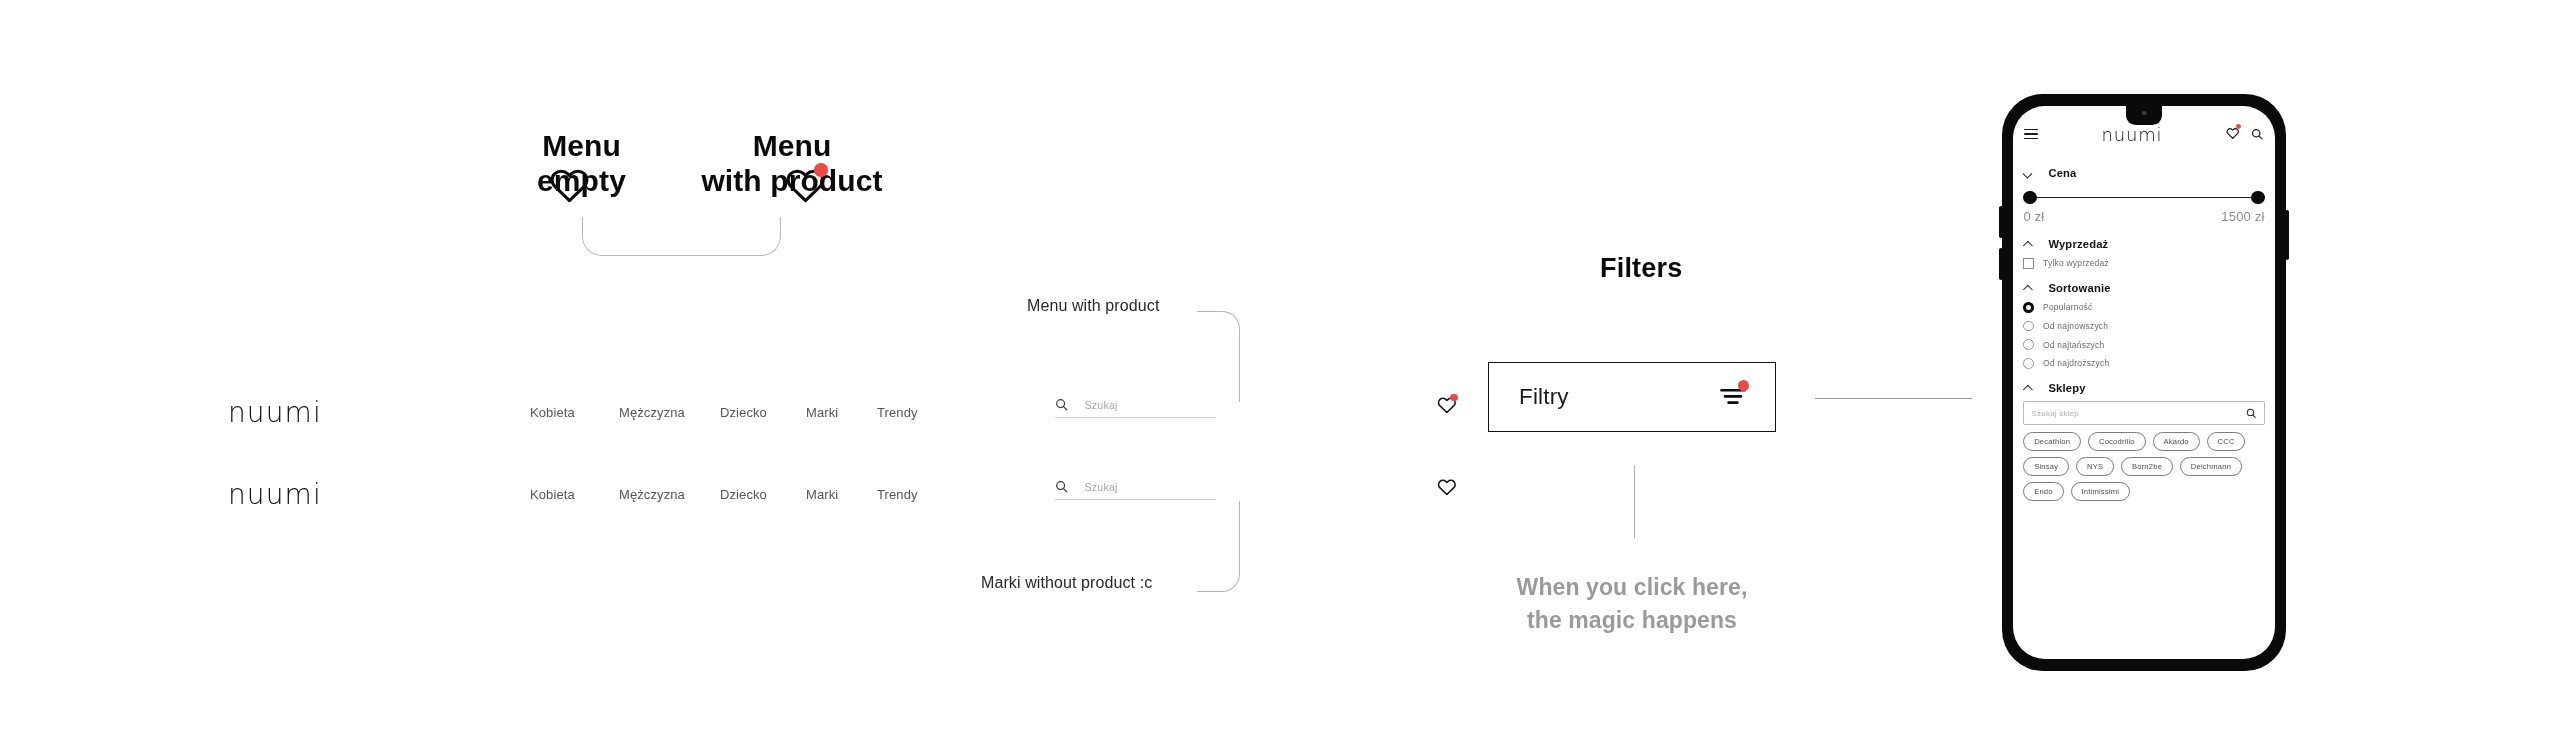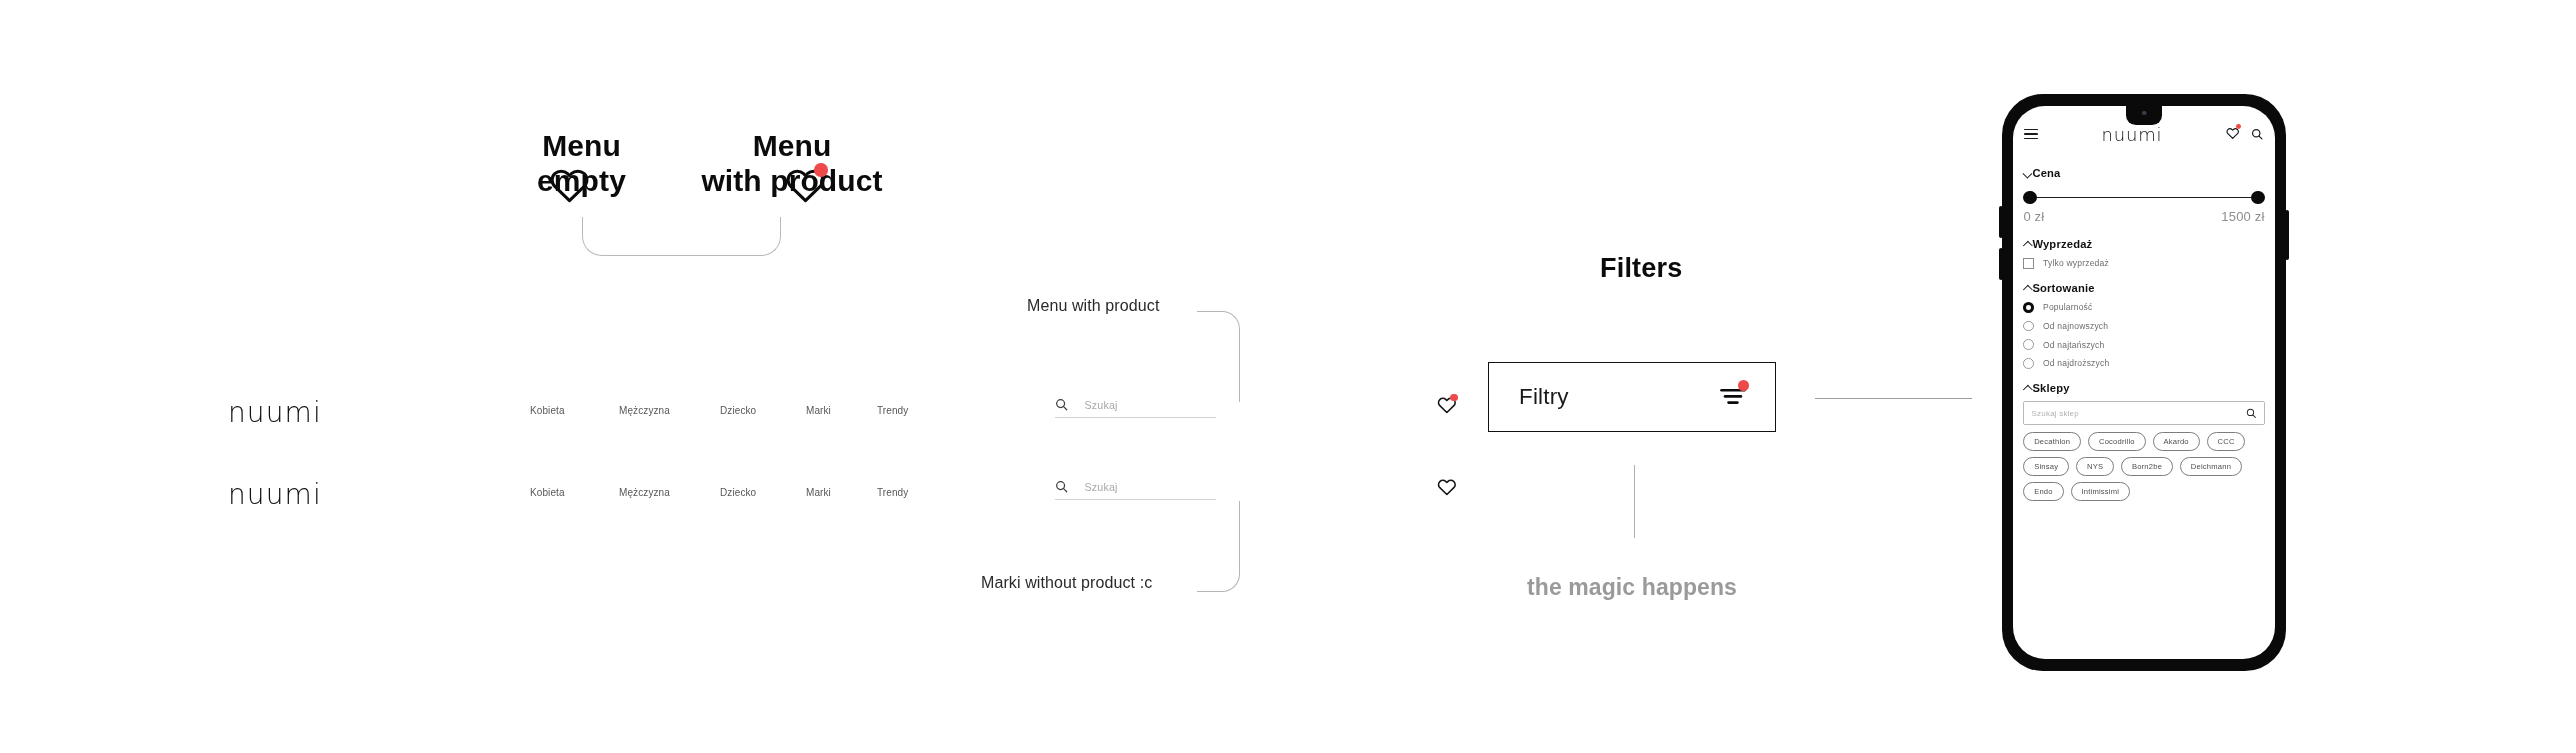--- a/index.html
+++ b/index.html
@@ -35,21 +35,21 @@
   }
 
   
   .logo {
     font-family: "DejaVu Sans", sans-serif;
     font-size: 28px; font-weight: 300; letter-spacing: 1.1px;
     color: #131313;
   }
   .nav-links { display:flex; gap: 0; align-items:center; }
   .nav-link {
-    font-size: 10px; color: #575757; font-weight: 500;
+    font-size: 13px; color: #575757; font-weight: 500;
     letter-spacing: 0.1px; white-space: nowrap;
   }
   .search-box {
     display:flex; align-items:flex-end; gap: 16px;
     border-bottom: 1.3px solid #d2d2d2; padding-bottom: 5.4px;
     width: 161px;
   }
   .search-ph { font-size: 10.7px; color:#a9a9a9; letter-spacing:0.2px; }
 
   
@@ -102,21 +102,21 @@
     font-family:"DejaVu Sans", sans-serif;
     font-size: 18px; font-weight:300; letter-spacing: 0.8px; color:#121212;
   }
   .hamburger span {
     display:block; width: 13.4px; height: 1.6px; background:#1b1b1b; margin: 2.9px 0;
     border-radius: 0.9px;
   }
   .ph-body { padding: 9px 10.7px 0 10.7px; }
 
   .sect-head {
-    display:flex; align-items:center; gap: 0;
+    display:flex; align-items:center; gap: 16px;
     margin-top: 13.4px; margin-bottom: 3.6px;
   }
   .sect-title { font-size: 11.2px; font-weight: 700; color:#111; letter-spacing:0.2px; }
   .chev { width: 9px; height: 9px; position: relative; flex: none; }
   .chev::before {
     content:""; position:absolute; left: 0.9px; top: 1.8px;
     width: 6.3px; height: 6.3px;
     border-left: 1.5px solid #1b1b1b; border-bottom: 1.5px solid #1b1b1b;
     transform: rotate(-45deg);
   }
@@ -275,20 +275,21 @@
     </span>
   </div>
 
   
   <div class="abs vline" style="left:1634px; top:465px; height:73px;"></div>
 
   
   <div class="abs hline" style="left:1815px; top:398px; width:157px;"></div>
 
   <div class="abs magic-text" style="left:1488px; top:571px; width:288px;">
+    <div>When you click here,</div>
     <div>the magic happens</div>
   </div>
 
   
   <div class="phone" style="left:2002px; top:94px; width:284px; height:577px;">
 
     <div class="side-btn" style="left:-2.7px; top:112px; width:3.6px; height:32px;"></div>
     <div class="side-btn" style="left:-2.7px; top:154px; width:3.6px; height:32px;"></div>
     <div class="side-btn" style="right:-2.7px; top:116px; width:3.6px; height:50px;"></div>
 

